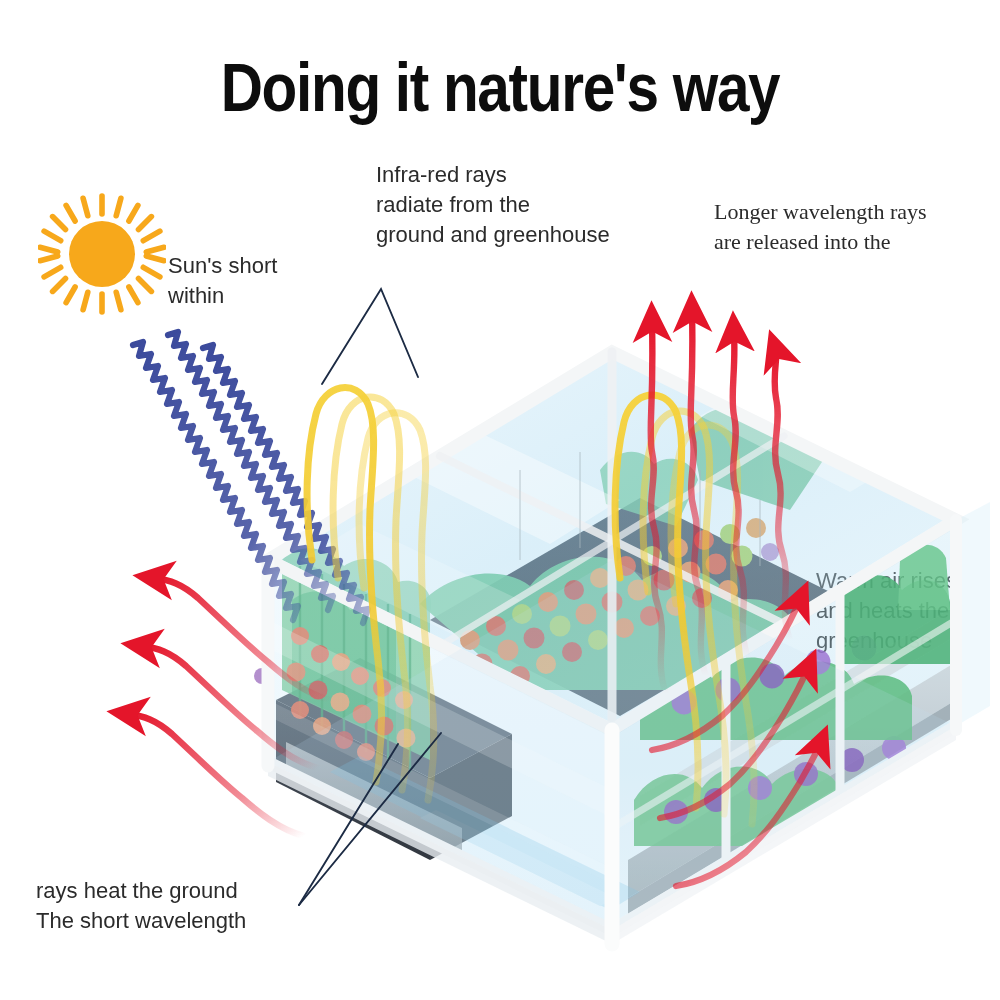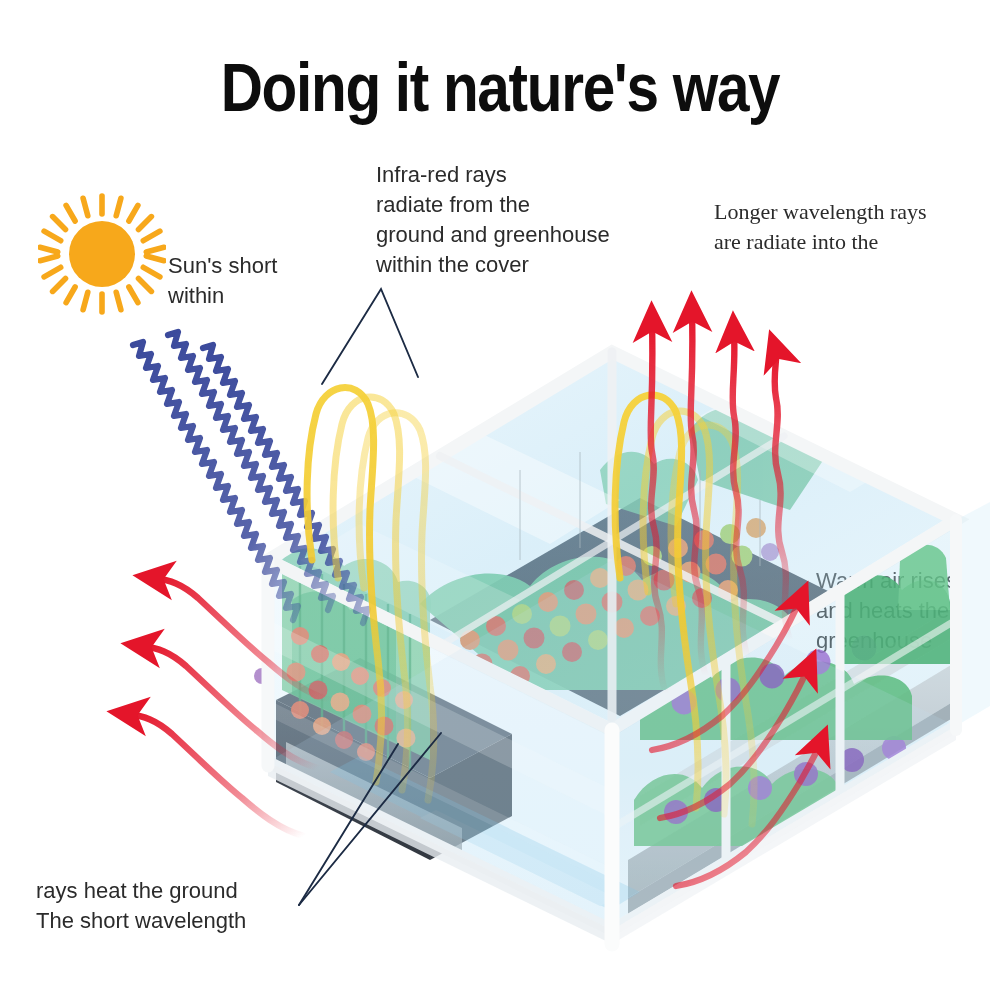--- a/index.html
+++ b/index.html
@@ -384,26 +384,25 @@
 
   <div class="note" id="note-sun">
     <div>Sun's short</div>
     <div>within</div>
   </div>
 
   <div class="note" id="note-infra">
     <div>Infra-red rays</div>
     <div>radiate from the</div>
     <div>ground and greenhouse</div>
-    <div>within the cover</div>
   </div>
 
   <div class="note" id="note-longer">
     <div>Longer wavelength rays</div>
-    <div>are radiate into the</div>
+    <div>are released into the</div>
   </div>
 
   <div class="note" id="note-warm">
     <div>Warm air rises</div>
     <div>and heats the</div>
     <div>greenhouse</div>
   </div>
 
   <div class="note" id="note-ground">
     <div>rays heat the ground</div>

